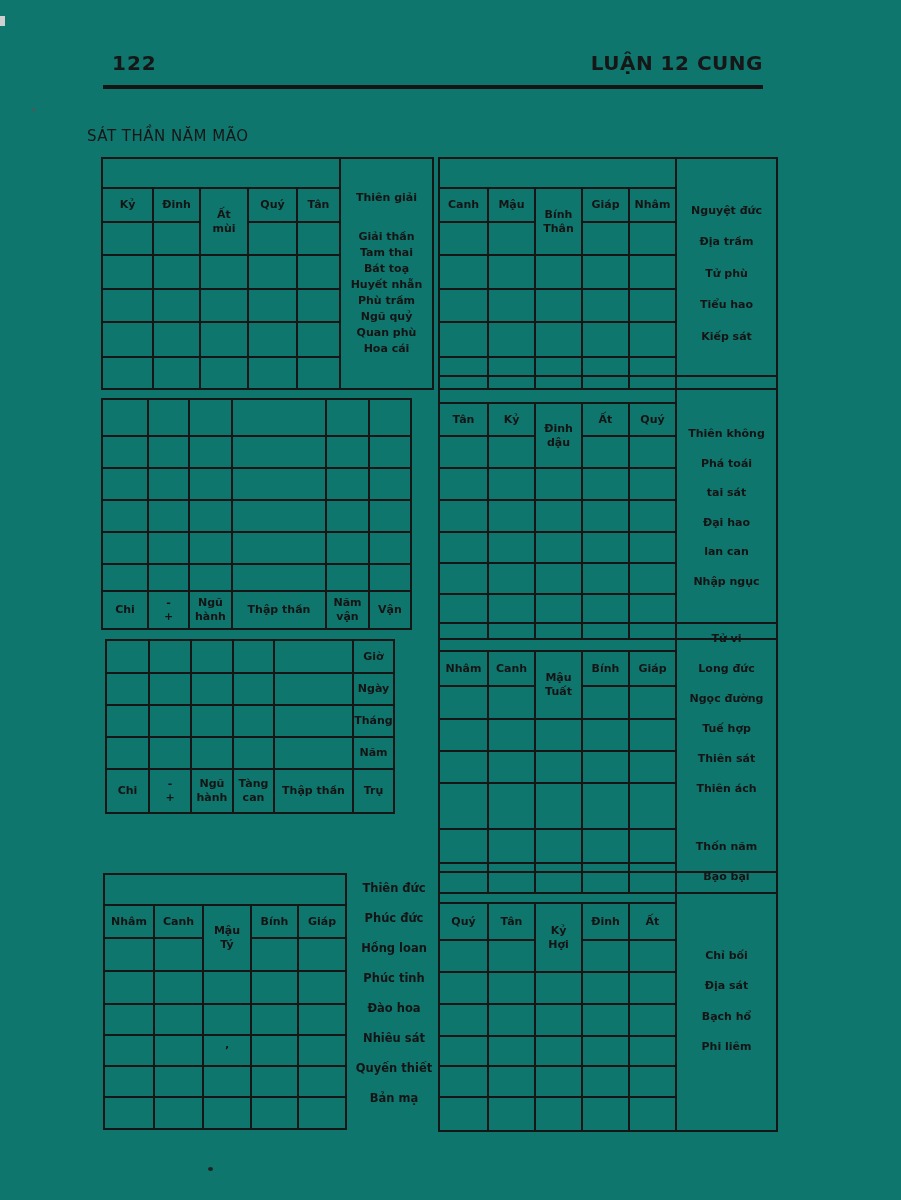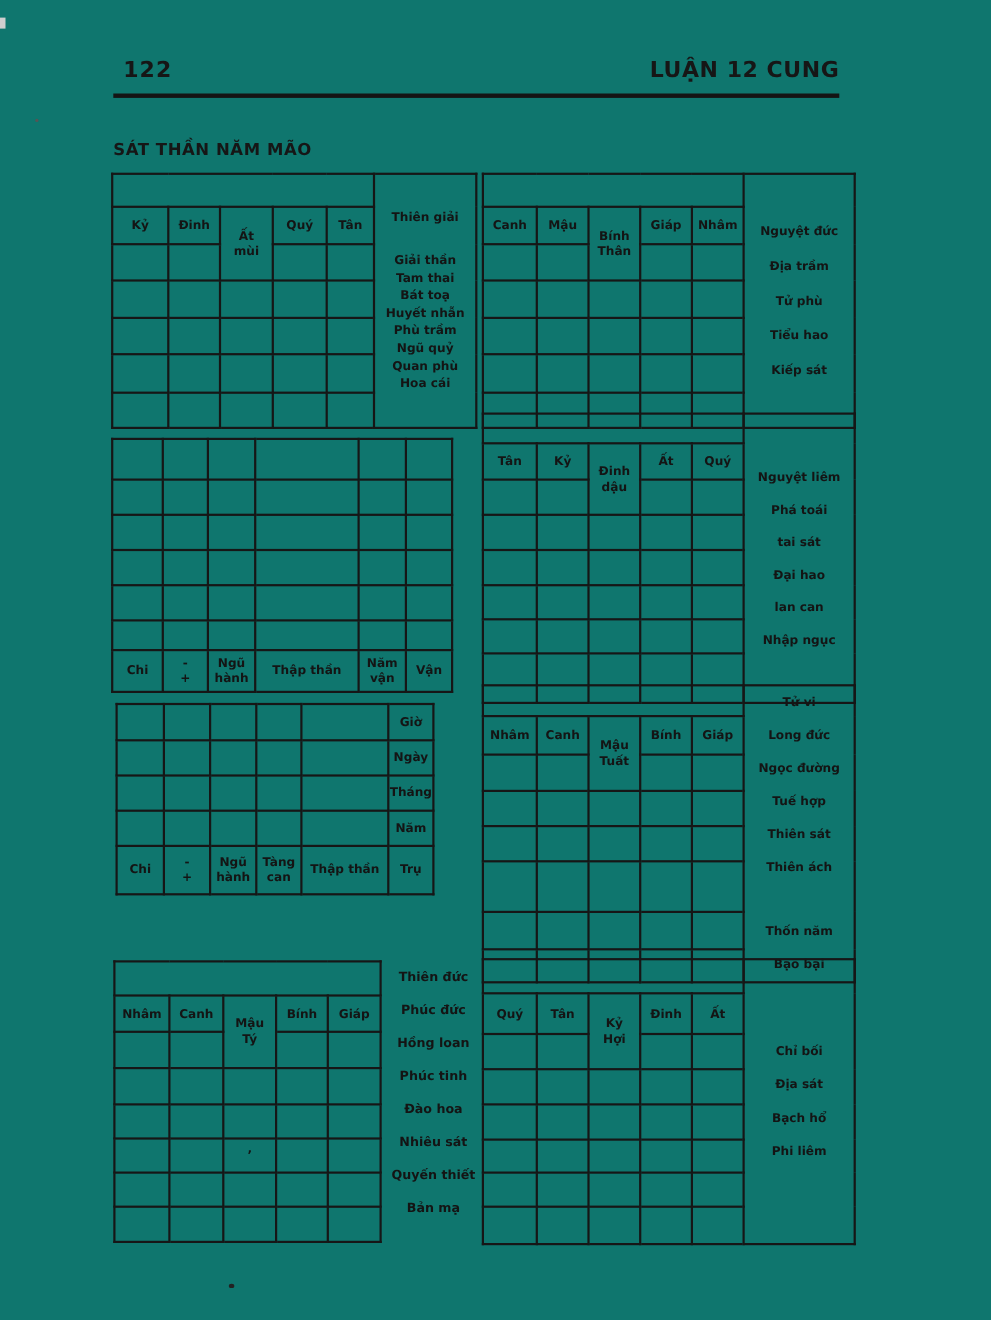--- a/index.html
+++ b/index.html
@@ -2,21 +2,21 @@
 <html><head>
 <meta charset="utf-8">
 <style>
   html,body{margin:0;padding:0;background:#e8e8e8;}
   .page{position:relative;width:901px;height:1200px;background:#0f766e;overflow:hidden;
         font-family:"DejaVu Sans",sans-serif;color:#161616;}
   
   .pageno{position:absolute;left:112px;top:51px;font-size:20px;font-weight:700;letter-spacing:1px;}
   .booktitle{position:absolute;right:138px;top:51px;font-size:20px;font-weight:700;letter-spacing:.5px;}
   .rule{position:absolute;left:103px;top:85px;width:660px;height:4px;background:#141414;}
-  .section{position:absolute;left:103px;top:127px;font-size:15px;font-weight:700;letter-spacing:.5px;text-align:center;}
+  .section{position:absolute;left:87px;top:127px;font-size:15px;font-weight:400;letter-spacing:.5px;text-align:center;}
   .margin-dot{position:absolute;left:32px;top:108px;width:3px;height:3px;background:#555;border-radius:50%;}
   .smudge{position:absolute;left:0;top:16px;width:5px;height:10px;background:#cfcfcf;}
   .footer-dot{position:absolute;left:208px;top:1167px;width:5px;height:4px;background:#222;border-radius:50%;}
   
   table.grid{position:absolute;border-collapse:collapse;table-layout:fixed;}
   table.grid td{border:2px solid #161616;padding:0;text-align:center;vertical-align:middle;
         font:700 11px/1.25 "DejaVu Sans",sans-serif;color:#141414;white-space:pre-line;overflow:hidden;}
   td.stem{line-height:30px;}
   
   .h25>td{height:25px}.h26>td{height:26px}.h28>td{height:28px}.h29>td{height:29px}
@@ -170,21 +170,21 @@
         <col style="width:49px">
         <col style="width:47px">
         <col style="width:47px">
         <col style="width:47px">
         <col style="width:47px">
         <col style="width:101px">
       </colgroup>
     <tbody>
         <tr class="h25">
           <td colspan="5"></td>
-          <td class="lbl lblC" rowspan="8"><div>Nguyệt liêm</div><div>Phá toái</div><div>tai sát</div><div>Đại hao</div><div>lan can</div><div>Nhập ngục</div></td>
+          <td class="lbl lblC" rowspan="8"><div>Thiên không</div><div>Phá toái</div><div>tai sát</div><div>Đại hao</div><div>lan can</div><div>Nhập ngục</div></td>
         </tr>
     <tr class="h31">
           <td>Tân</td>
           <td>Kỷ</td>
           <td class="stem" rowspan="2">Đinh
 dậu</td>
           <td>Ất</td>
           <td>Quý</td>
         </tr>
     <tr class="h30">

